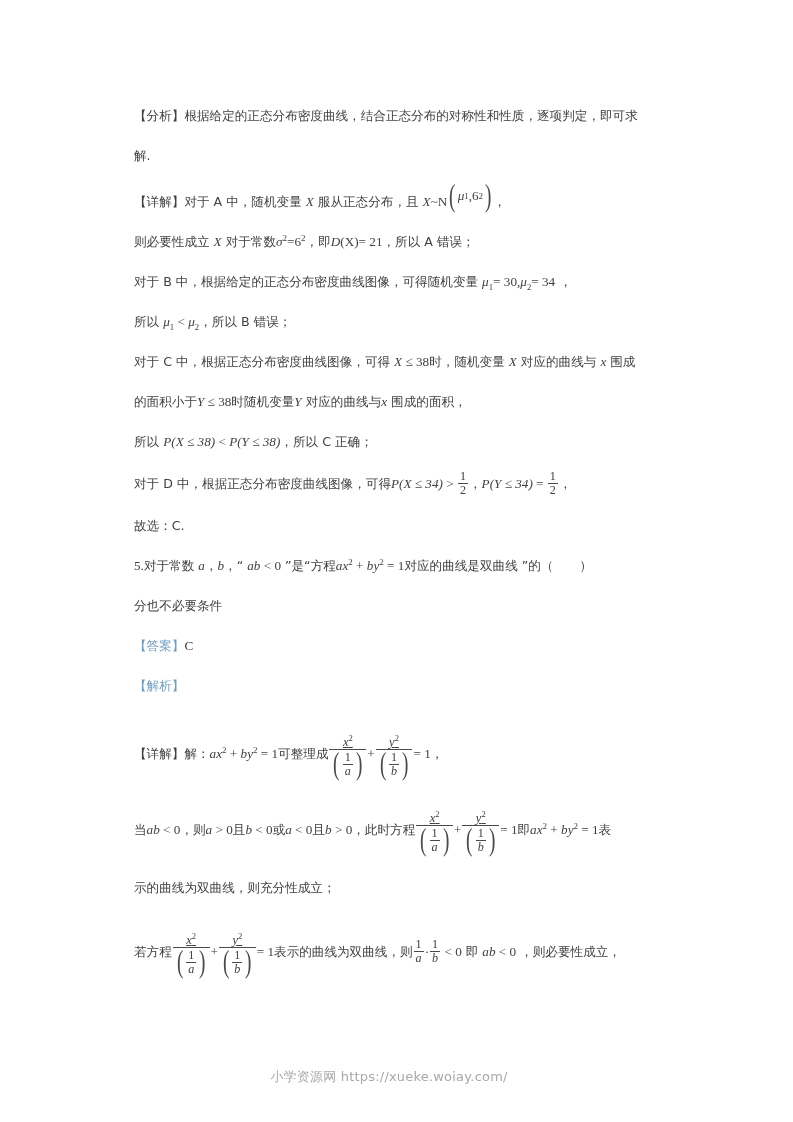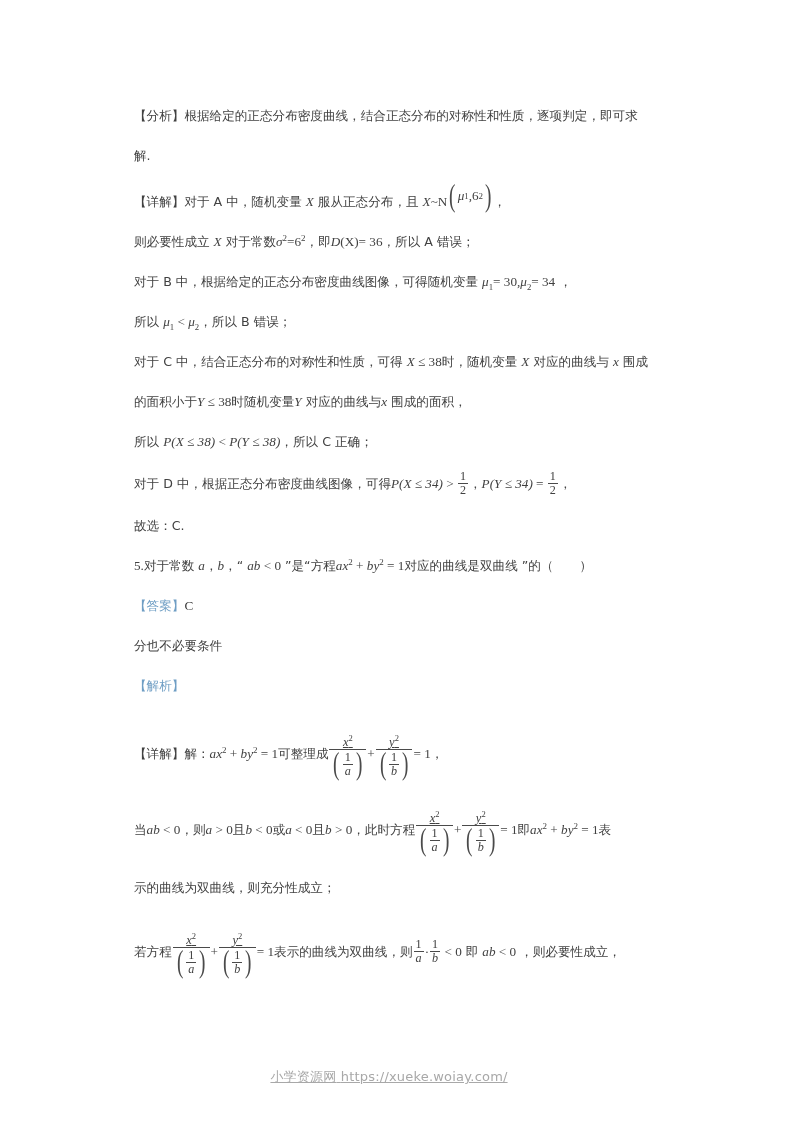--- a/index.html
+++ b/index.html
@@ -95,21 +95,20 @@
   .watermark {
     position: absolute;
     left: 0;
     top: 1068px;
     width: 746px;
     text-align: center;
     font-family: "DejaVu Sans", "Liberation Sans", sans-serif;
     font-size: 13px;
     color: #a8a8a8;
     letter-spacing: 0.2px;
-    text-decoration: underline;
   }
   .nbsp-gap { display: inline-block; width: 26px; }
 </style>
 </head>
 <body>
 
 <div class="page">
   <div class="content">
 
     <p class="para">
@@ -125,33 +124,33 @@
             <span class="mi">μ</span>
             <sub>1</sub>
             <span class="mn">,</span>
             <span class="mn">6</span>
             <sup>2</sup>
             <span class="pr">)</span>
           </span></span><span class="cn">，</span>
     </p>
 
     <p class="para">
-      <span class="cn">则必要性成立 </span><span class="mi">X</span><span class="cn"> 对于常数</span><span class="eqline"><span class="mi">σ</span><sup>2</sup><span class="mn">=</span><span class="mn">6</span><sup>2</sup></span><span class="cn">，即</span><span class="eqline"><span class="mi">D</span><span class="mn">(X)</span><span class="mn">= 36</span></span><span class="cn">，所以 A 错误；</span>
+      <span class="cn">则必要性成立 </span><span class="mi">X</span><span class="cn"> 对于常数</span><span class="eqline"><span class="mi">σ</span><sup>2</sup><span class="mn">=</span><span class="mn">6</span><sup>2</sup></span><span class="cn">，即</span><span class="eqline"><span class="mi">D</span><span class="mn">(X)</span><span class="mn">= 21</span></span><span class="cn">，所以 A 错误；</span>
     </p>
 
     <p class="para">
       <span class="cn">对于 B 中，根据给定的正态分布密度曲线图像，可得随机变量 </span><span class="eqline"><span class="mi">μ</span><sub>1</sub><span class="mn">= 30,</span><span class="mi">μ</span><sub>2</sub><span class="mn">= 34</span></span><span class="cn"> ，</span>
     </p>
 
     <p class="para">
       <span class="cn">所以 </span><span class="eqline"><span class="mi">μ</span><sub>1</sub><span class="mn"> &lt; </span><span class="mi">μ</span><sub>2</sub></span><span class="cn">，所以 B 错误；</span>
     </p>
 
     <p class="para">
-      <span class="cn">对于 C 中，结合正态分布的对称性和性质，可得 </span><span class="eqline"><span class="mi">X</span><span class="mn"> ≤ 38</span></span><span class="cn">时，随机变量 </span><span class="mi">X</span><span class="cn"> 对应的曲线与 </span><span class="mi">x</span><span class="cn"> 围成</span>
+      <span class="cn">对于 C 中，根据正态分布密度曲线图像，可得 </span><span class="eqline"><span class="mi">X</span><span class="mn"> ≤ 38</span></span><span class="cn">时，随机变量 </span><span class="mi">X</span><span class="cn"> 对应的曲线与 </span><span class="mi">x</span><span class="cn"> 围成</span>
     </p>
 
     <p class="para">
       <span class="cn">的面积小于</span><span class="eqline"><span class="mi">Y</span><span class="mn"> ≤ 38</span></span><span class="cn">时随机变量</span><span class="mi">Y</span><span class="cn"> 对应的曲线与</span><span class="mi">x</span><span class="cn"> 围成的面积，</span>
     </p>
 
     <p class="para">
       <span class="cn">所以 </span><span class="eqline"><span class="mi">P(X ≤ 38)</span><span class="mn"> &lt; </span><span class="mi">P(Y ≤ 38)</span></span><span class="cn">，所以 C 正确；</span>
     </p>
 
@@ -162,25 +161,25 @@
 
     <p class="para">
       <span class="cn">故选：C.</span>
     </p>
 
     <p class="para">
       <span class="mn">5.</span><span class="cn">对于常数 </span><span class="mi">a</span><span class="cn">，</span><span class="mi">b</span><span class="cn">，“ </span><span class="eqline"><span class="mi">ab</span><span class="mn"> &lt; 0</span></span><span class="cn"> ”是“</span><span class="cn">方程</span><span class="eqline"><span class="mi">ax</span><sup>2</sup><span class="mn"> + </span><span class="mi">by</span><sup>2</sup><span class="mn"> = 1</span></span><span class="cn">对应的曲线是双曲线 ”的（</span><span class="nbsp-gap"></span><span class="cn">）</span>
     </p>
 
     <p class="para">
+      <span class="cn">分也不必要条件</span>
+    </p>
+
+    <p class="para">
       <span class="cn blue">【答案】</span><span class="ans-letter">C</span>
-    </p>
-
-    <p class="para">
-      <span class="cn">分也不必要条件</span>
     </p>
     <p class="para">
       <span class="cn blue">【解析】</span>
     </p>
 
     <p class="para" style="line-height:76px; margin-top:10px;">
       <span class="cn">【详解】</span><span class="cn">解：</span><span class="eqline"><span class="mi">ax</span><sup>2</sup><span class="mn"> + </span><span class="mi">by</span><sup>2</sup><span class="mn"> = 1</span></span><span class="cn">可整理成</span><span class="eqline"><span class="bigfrac"><span class="num"><span class="mi">x</span><sup>2</sup></span><span class="den"><span class="paren">
                 <span class="pl">(</span>
                 <span class="frac" style="vertical-align:-0.42em;">
                   <span class="num mn">1</span>

